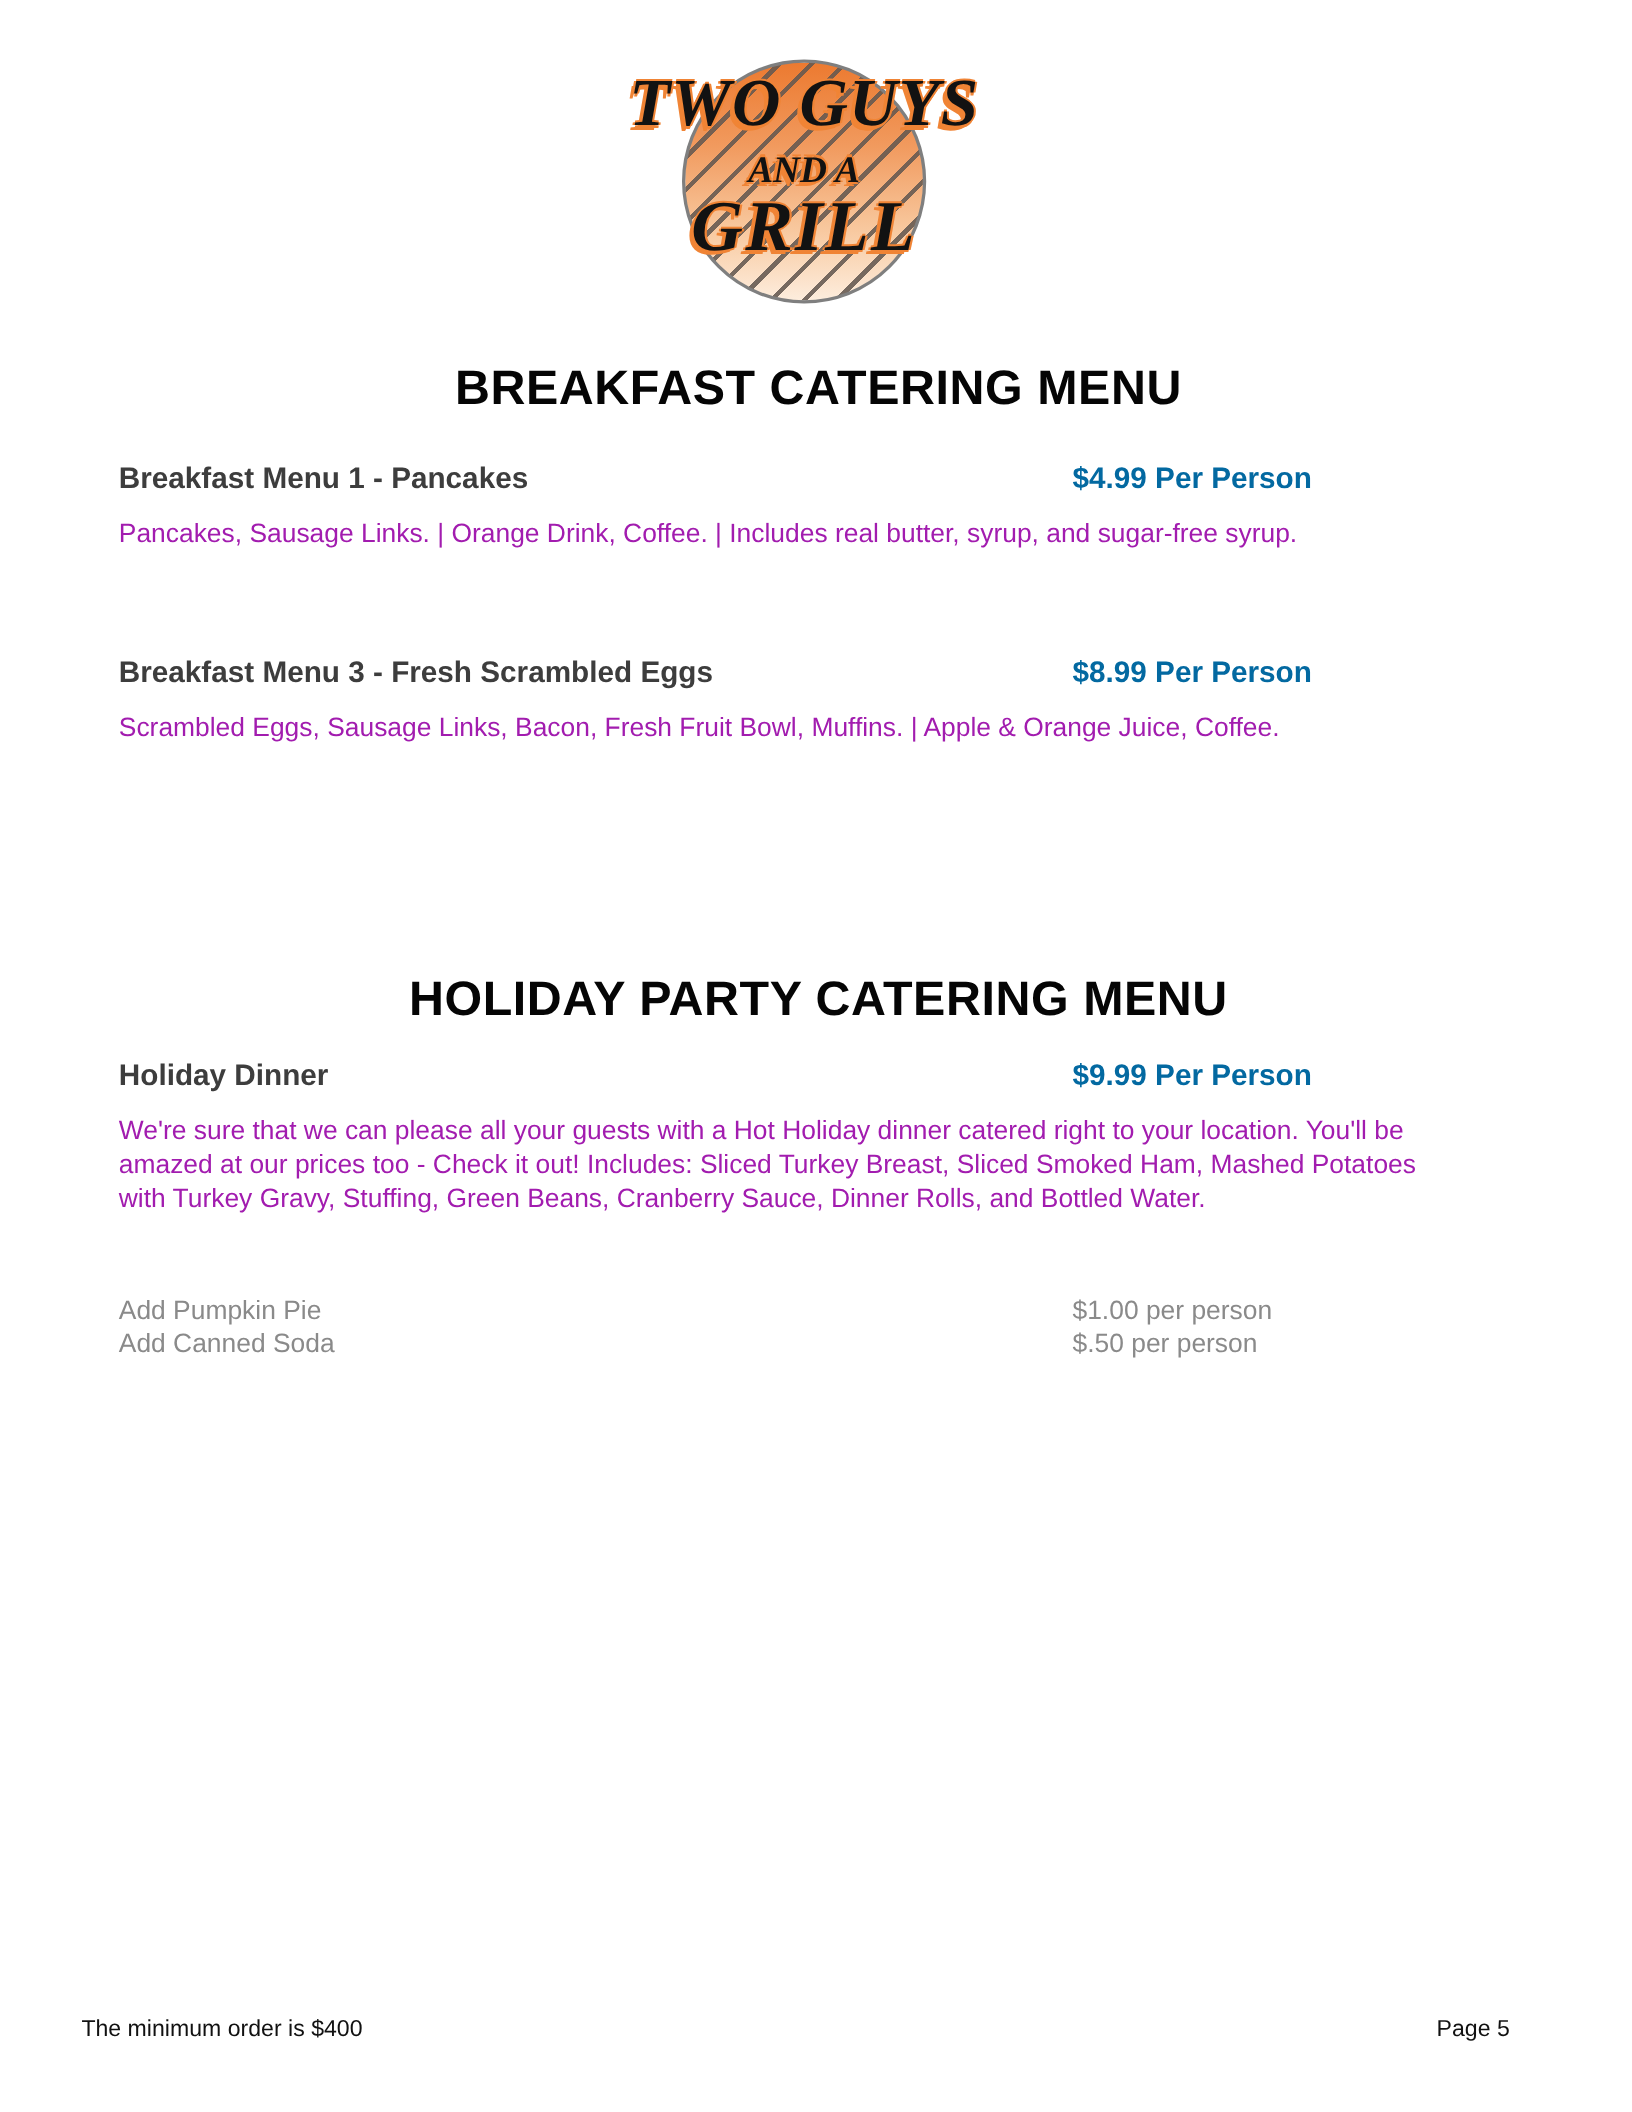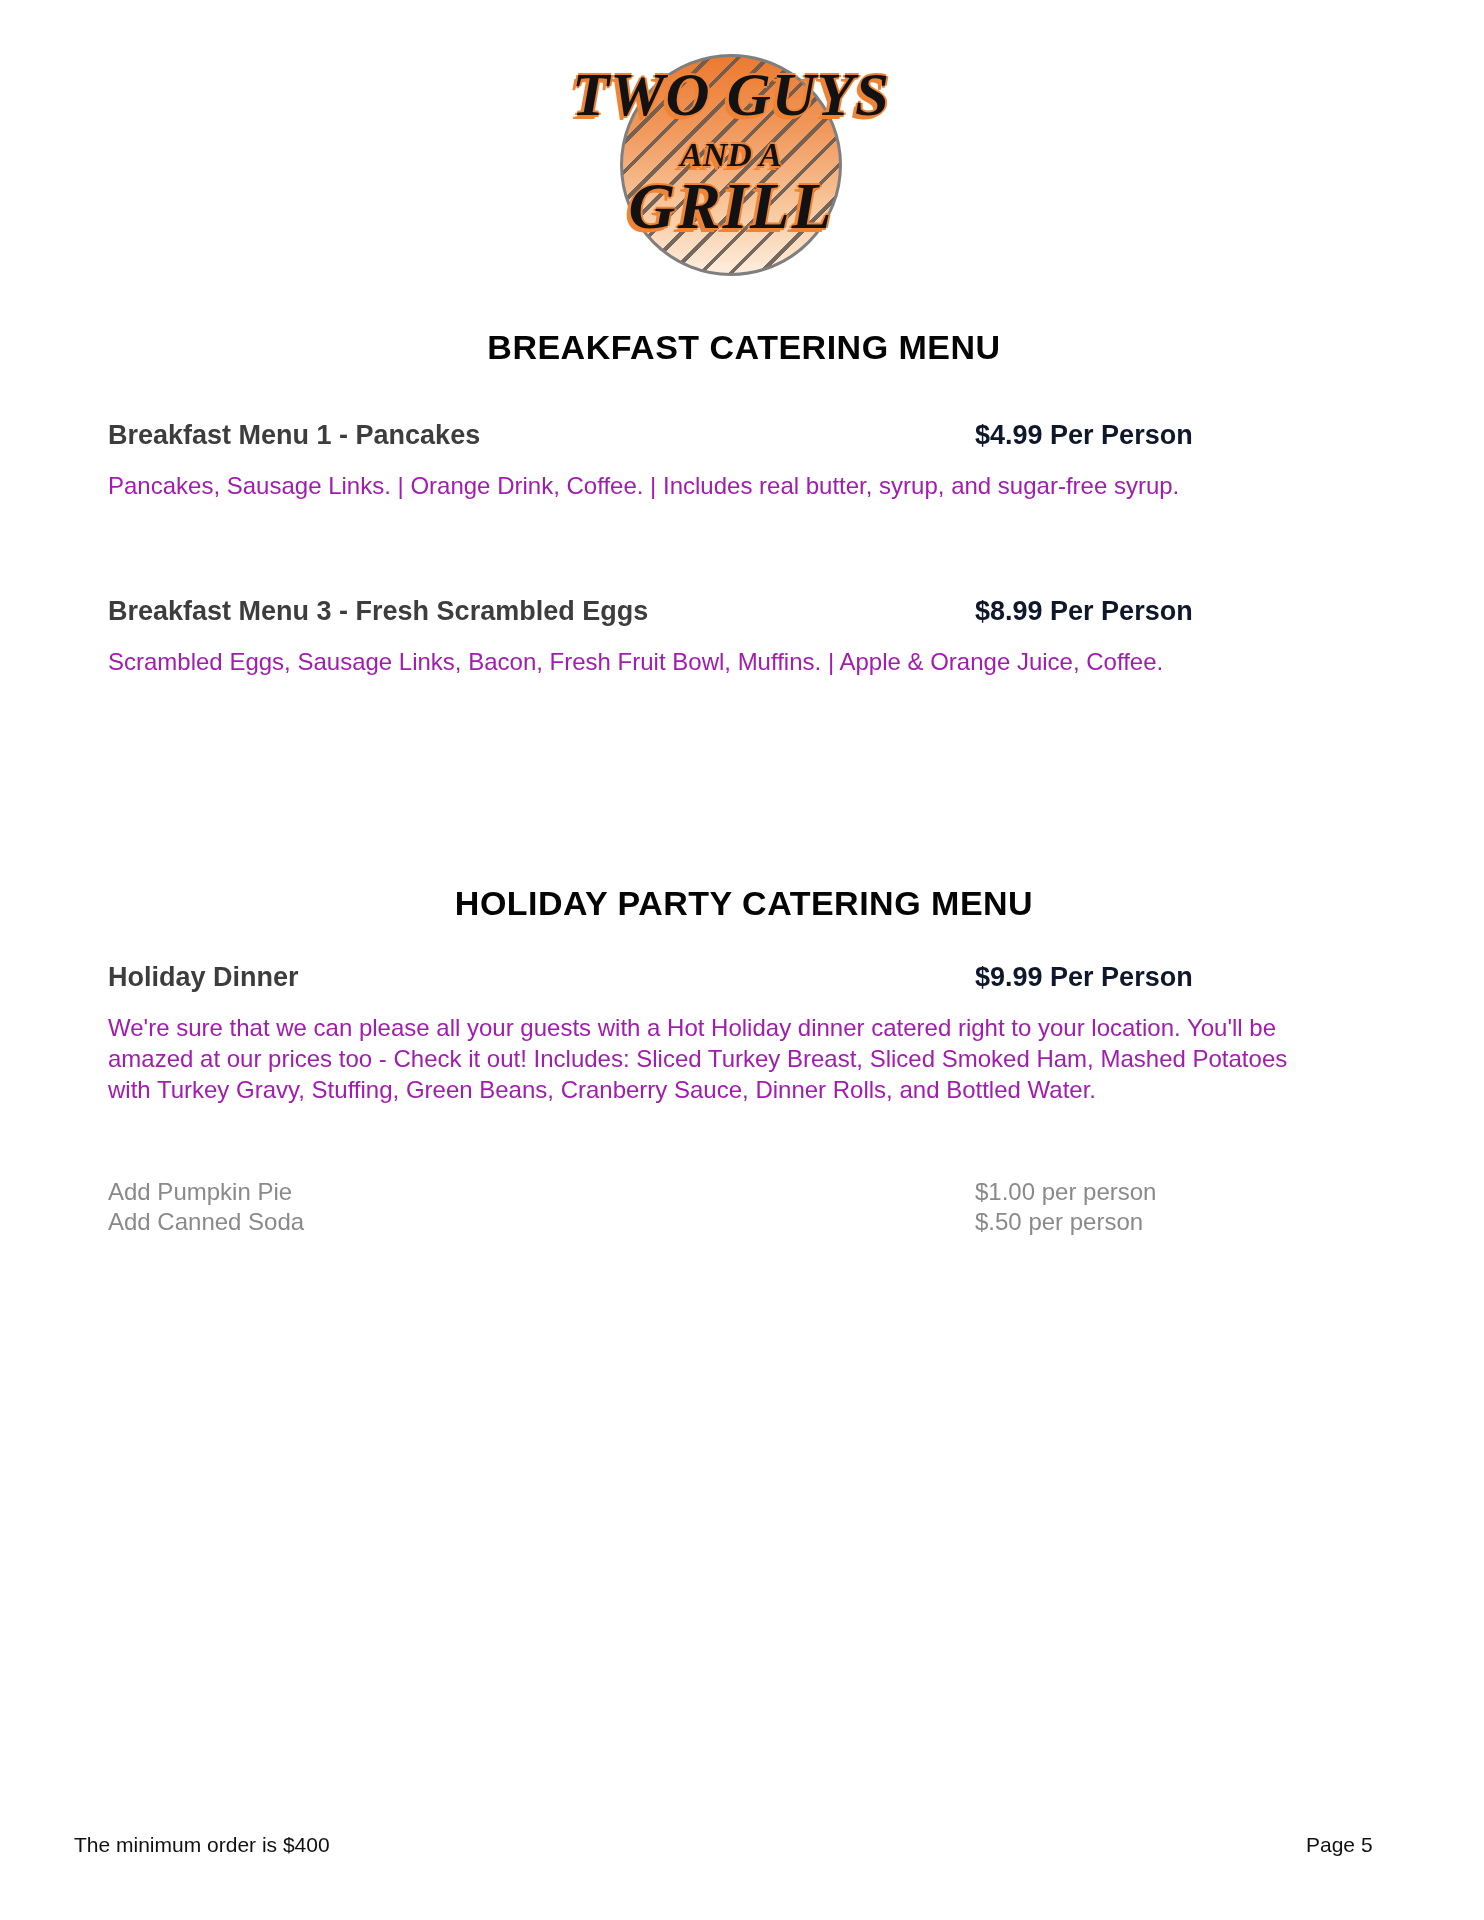--- a/index.html
+++ b/index.html
@@ -28,30 +28,30 @@
     color:#121212;line-height:1;
     text-shadow:-2px 0 0 #f08435,2px 0 0 #f08435,0 -2px 0 #f08435,0 2px 0 #f08435,-4px 4px 0 #f08435;
   }
   .logo-t1{top:14px;font-size:61px;letter-spacing:1px;}
   .logo-t2{top:88px;font-size:34px;}
   .logo-t3{top:124px;font-size:65px;letter-spacing:2px;}
   
   .section-heading{
     position:absolute;left:108px;width:1272px;
     text-align:center;
-    font-size:34px;font-weight:700;letter-spacing:0.5px;
+    font-size:44px;font-weight:700;letter-spacing:0.5px;
     color:#050505;
   }
   .heading-breakfast{top:328px;}
   .heading-holiday{top:884px;}
   .menu-item{position:absolute;left:108px;width:1272px;}
   .mi-1{top:420px;} .mi-2{top:499px;} .mi-3{top:596px;} .mi-holiday{top:962px;}
   .item-head{position:relative;height:34px;}
   .item-name{font-size:27px;font-weight:700;color:#3d3d3d;}
-  .item-price{position:absolute;left:867px;top:0;font-size:27px;font-weight:700;color:#0f172a;}
+  .item-price{position:absolute;left:867px;top:0;font-size:27px;font-weight:700;color:#0369a1;}
   .item-desc{margin-top:16px;font-size:24px;color:#a21caf;line-height:31px;white-space:pre-line;}
   .serving-note{
     position:absolute;left:108px;top:690px;width:1272px;
     text-align:center;font-size:24px;color:#8a8a8a;
   }
   .addons{position:absolute;left:108px;top:1178px;width:1272px;}
   .addon-row{position:relative;height:30px;font-size:24px;color:#8a8a8a;}
   .addon-price{position:absolute;left:867px;top:0;}
   
   .footer-left{position:absolute;left:74px;top:1833px;font-size:21px;color:#111111;}

